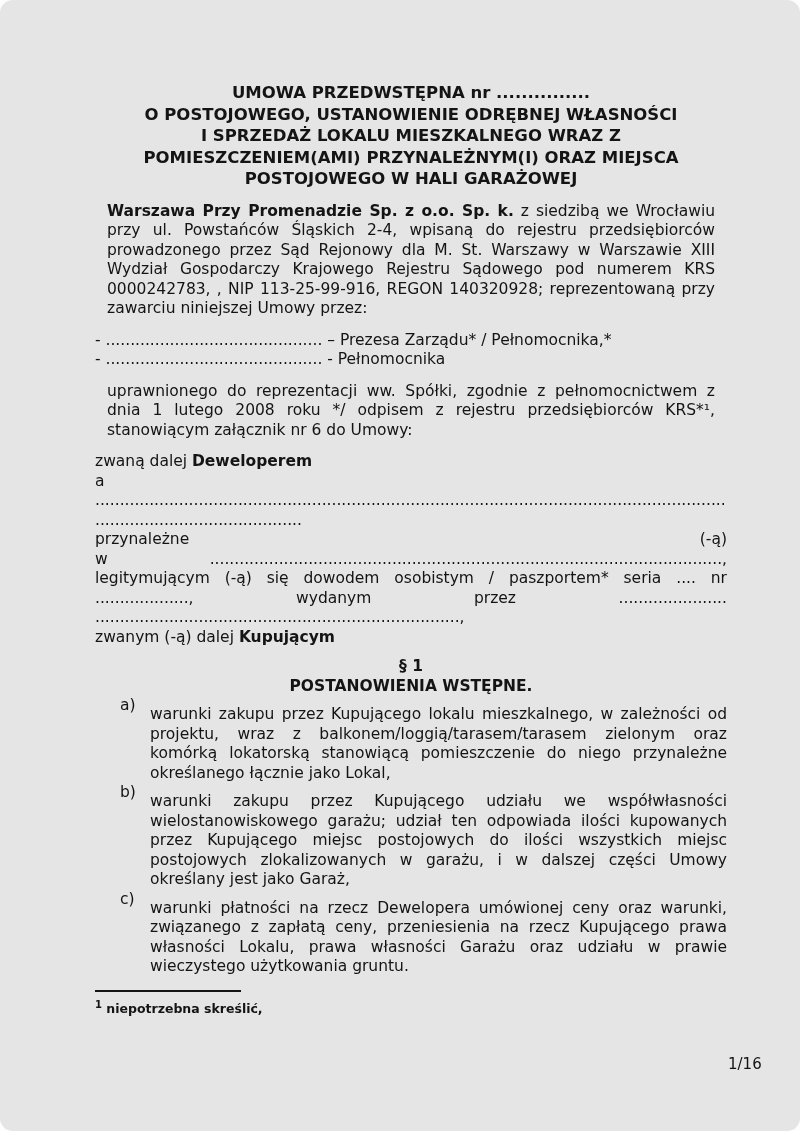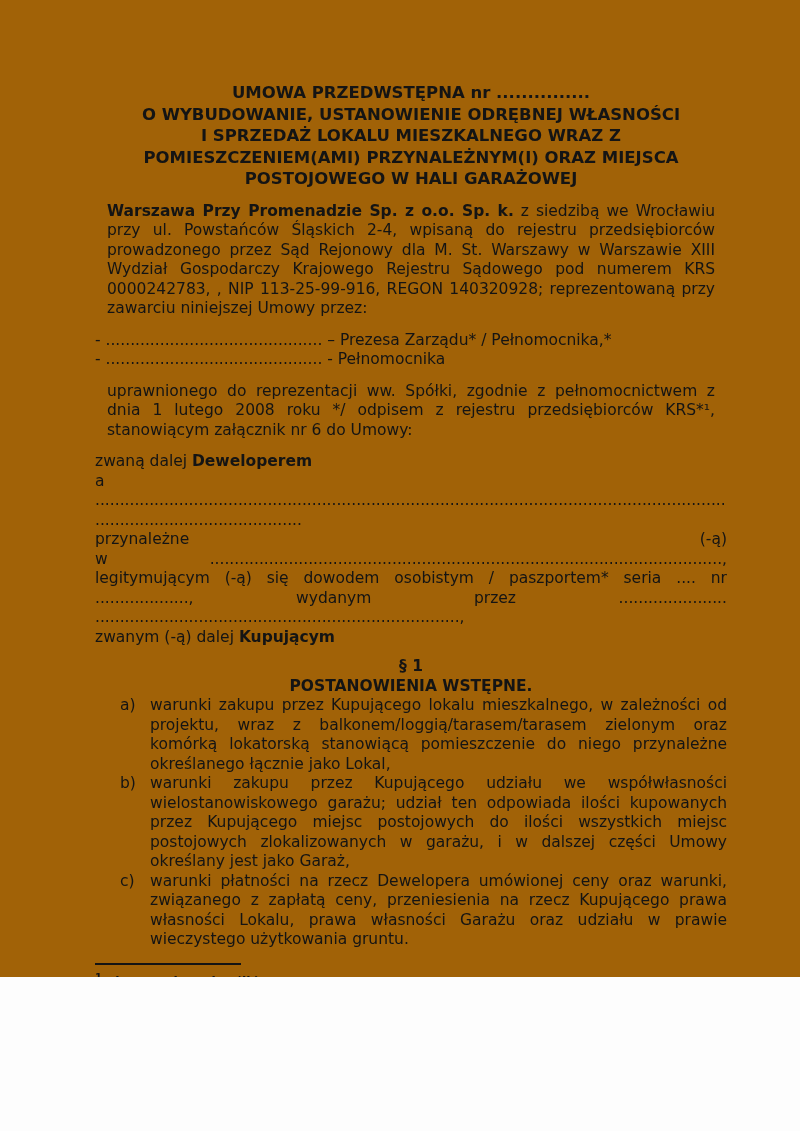--- a/index.html
+++ b/index.html
@@ -1,61 +1,62 @@
 <!DOCTYPE html>
 <html><head>
 <meta charset="utf-8">
 <style>
   * { box-sizing: border-box; }
   html, body { margin: 0; padding: 0; background: #fdfdfd; }
   .page {
     position: relative;
     width: 800px;
-    height: 977px;
-    background: #a16207;
+    height: 1131px;
+    background: #e5e5e5;
     color: #141414;
     font-family: "DejaVu Sans", "Liberation Sans", sans-serif;
     font-size: 15.5px;
     line-height: 19.5px;
     overflow: hidden;
+    border-radius: 13px;
   }
   .content { position: absolute; left: 95px; top: 82px; width: 632px; }
   .doc-title {
     font-weight: bold;
     font-size: 16.5px;
     line-height: 21.5px;
     text-align: center;
     margin-bottom: 12px;
   }
   .intro { margin-bottom: 12px; }
   .flex-line { display: flex; justify-content: space-between; }
   .just { margin: 12px; text-align: justify; }
   .just-last { text-align: justify; text-align-last: justify; }
   .dots-clip { white-space: nowrap; overflow: hidden; }
   .section-block { margin-top: 10px; }
   .section-head { text-align: center; font-weight: bold; }
   .list-item { display: flex; padding-left: 25px; }
   .list-label { flex: 0 0 30px; }
-  .list-text { flex: 1; text-align: justify; }
+  .list-text { flex: 1; text-align: justify; margin-top: 9px; }
   .footnote { margin-top: 13px; }
   .footnote-rule { width: 146px; border-top: 2px solid #141414; margin-bottom: 5px; }
   .footnote-text { font-size: 12.5px; font-weight: bold; line-height: 16px; }
   .page-number { position: absolute; top: 1055px; left: 728px; font-size: 15px; }
   b { font-weight: bold; }
   sup { font-size: 10px; }
 </style>
 </head>
 <body>
 
 <div class="page">
   <div class="content">
 
     <div class="doc-title">
       <div>UMOWA PRZEDWSTĘPNA nr ...............</div>
-      <div>O WYBUDOWANIE, USTANOWIENIE ODRĘBNEJ WŁASNOŚCI</div>
+      <div>O POSTOJOWEGO, USTANOWIENIE ODRĘBNEJ WŁASNOŚCI</div>
       <div>I SPRZEDAŻ LOKALU MIESZKALNEGO WRAZ Z</div>
       <div>POMIESZCZENIEM(AMI) PRZYNALEŻNYM(I) ORAZ MIEJSCA</div>
       <div>POSTOJOWEGO W HALI GARAŻOWEJ</div>
     </div>
 
 
     <p class="just"><b>Warszawa Przy Promenadzie Sp. z o.o. Sp. k.</b> <span>z siedzibą we Wrocławiu przy ul. Powstańców Śląskich 2-4, wpisaną do rejestru przedsiębiorców prowadzonego przez Sąd Rejonowy dla M. St. Warszawy w Warszawie XIII Wydział Gospodarczy Krajowego Rejestru Sądowego pod numerem KRS 0000242783, , NIP 113-25-99-916, REGON 140320928; reprezentowaną przy zawarciu niniejszej Umowy przez:</span></p>
 
     <div>- ............................................ – Prezesa Zarządu* / Pełnomocnika,*</div>
     <div>- ............................................ - Pełnomocnika</div>

